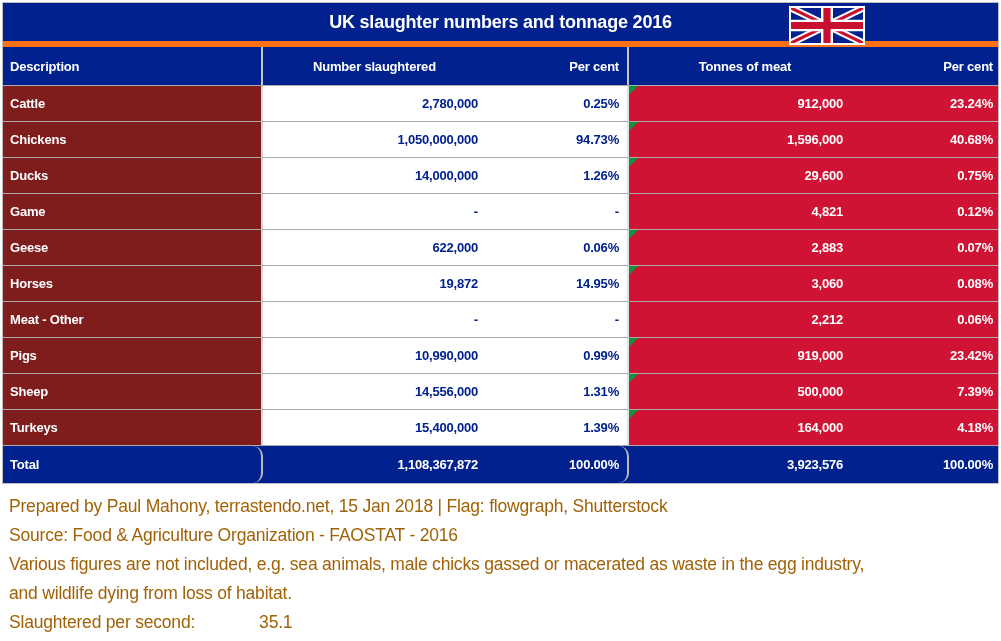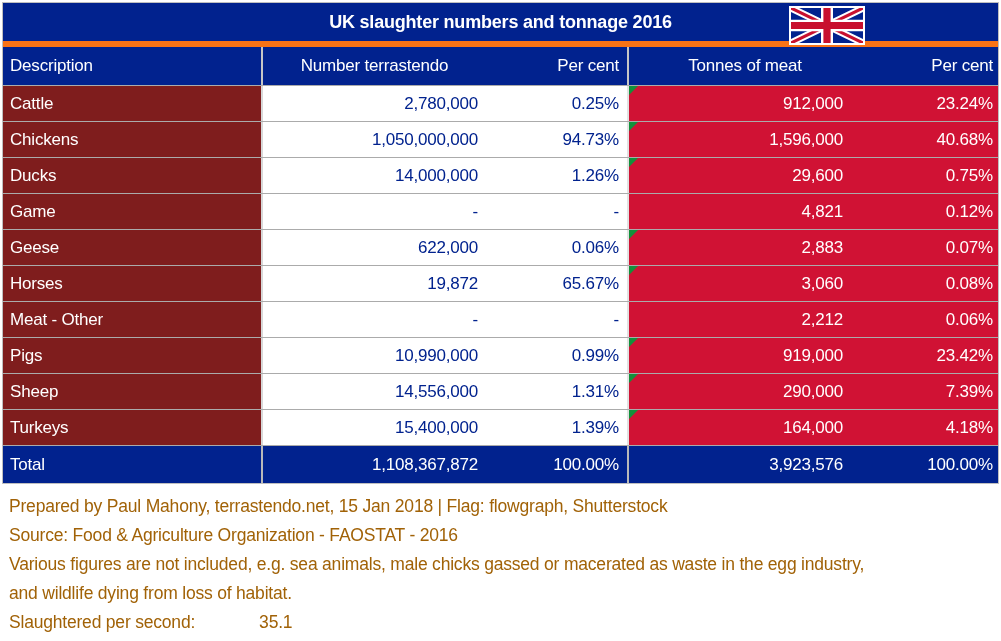--- a/index.html
+++ b/index.html
@@ -12,38 +12,38 @@
   .title-bar { position: relative; height: 44px; background: #01228E; border-bottom: 6px solid #f97316; }
   .title-text { position: absolute; left: 0; right: 0; top: 0; bottom: 0; display: flex; align-items: center; justify-content: center; color: #fff; font-weight: bold; font-size: 18px; }
   .flag { position: absolute; left: 786px; top: 3px; width: 76px; height: 39px; background: #fff; padding: 2px; }
   .flag svg { display: block; width: 100%; height: 100%; }
 
   .grid-row { display: grid; grid-template-columns: 260px 223px 143px 232px 137px; }
   .header-row { height: 38px; background: #01228E; }
   .data-row { height: 36px; border-top: 1px solid #ababab; }
   .total-row { height: 38px; border-top: 1px solid #ababab; background: #01228E; }
 
-  .cell { display: flex; align-items: center; font-weight: normal; font-size: 17px; overflow: hidden; }
+  .cell { display: flex; align-items: center; font-weight: bold; font-size: 13px; overflow: hidden; }
   .left  { justify-content: flex-start; padding-left: 7px; }
   .right { justify-content: flex-end; }
   .center{ justify-content: center; }
 
   .hdr { color: #ffffff; }
   .hdr.c3, .total-row .c3 { padding-right: 8px; }
   .hdr.c5, .total-row .c5 { padding-right: 5px; }
   .hdr.c1 { border-right: 2px solid #c6c6c6; }
   .hdr.c3 { border-right: 2px solid #c6c6c6; }
 
   .c-desc { background: #7f1d1d; color: #fff; border-right: 2px solid #d8d8d8; }
   .c-num  { background: #ffffff; color: #01228E; padding-right: 8px; }
   .c-pct  { background: #ffffff; color: #01228E; padding-right: 8px; border-right: 2px solid #e2e2e2; }
   .c-ton  { background: #D01234; color: #fff; padding-right: 18px; position: relative; justify-content: flex-end; }
   .c-tpct { background: #D01234; color: #fff; padding-right: 5px; }
 
-  .total-row .cell { color: #fff; }
+  .total-row .cell { color: #fff; border-radius: 10px; }
   .total-row .c1 { border-right: 2px solid #b9b9b9; }
   .total-row .c2 { padding-right: 8px; }
   .total-row .c3 { border-right: 2px solid #b9b9b9; }
   .total-row .c4 { padding-right: 18px; text-align: right; }
 
   .green-tri { position: absolute; left: 0; top: 0; width: 0; height: 0;
                border-top: 9px solid #12913B; border-right: 9px solid transparent; }
 
   .footer { position: absolute; left: 9px; top: 492px; width: 985px; color: #a16207; font-size: 17.5px; line-height: 29px; font-weight: normal; }
   .rate-value { margin-left: 64px; }
@@ -63,21 +63,21 @@
           <path d="M0,0 L60,30 M60,0 L0,30" stroke="#ffffff" stroke-width="6"></path>
           <path d="M0,0 L60,30 M60,0 L0,30" stroke="#C8102E" stroke-width="2.6"></path>
           <path d="M30,0 V30 M0,15 H60" stroke="#ffffff" stroke-width="10"></path>
           <path d="M30,0 V30 M0,15 H60" stroke="#C8102E" stroke-width="6"></path>
         </svg>
       </div>
     </div>
 
     <div class="grid-row header-row">
       <div class="cell hdr c1 left">Description</div>
-      <div class="cell hdr c2 center">Number terrastendo</div>
+      <div class="cell hdr c2 center">Number slaughtered</div>
       <div class="cell hdr c3 right">Per cent</div>
       <div class="cell hdr c4 center">Tonnes of meat</div>
       <div class="cell hdr c5 right">Per cent</div>
     </div>
 
     <div id="rows-container">
   <div class="grid-row data-row">
     <div class="cell c-desc c1 left">Cattle</div>
     <div class="cell c-num c2 right">2,780,000</div>
     <div class="cell c-pct c3 right">0.25%</div>
@@ -128,21 +128,21 @@
     <div class="cell c-ton c4 right">
       <span class="green-tri"></span>
       <span class="val">2,883</span>
     </div>
     <div class="cell c-tpct c5 right">0.07%</div>
   </div>
 
   <div class="grid-row data-row">
     <div class="cell c-desc c1 left">Horses</div>
     <div class="cell c-num c2 right">19,872</div>
-    <div class="cell c-pct c3 right">65.67%</div>
+    <div class="cell c-pct c3 right">14.95%</div>
     <div class="cell c-ton c4 right">
       <span class="green-tri"></span>
       <span class="val">3,060</span>
     </div>
     <div class="cell c-tpct c5 right">0.08%</div>
   </div>
 
   <div class="grid-row data-row">
     <div class="cell c-desc c1 left">Meat - Other</div>
     <div class="cell c-num c2 right">-</div>
@@ -164,21 +164,21 @@
     </div>
     <div class="cell c-tpct c5 right">23.42%</div>
   </div>
 
   <div class="grid-row data-row">
     <div class="cell c-desc c1 left">Sheep</div>
     <div class="cell c-num c2 right">14,556,000</div>
     <div class="cell c-pct c3 right">1.31%</div>
     <div class="cell c-ton c4 right">
       <span class="green-tri"></span>
-      <span class="val">290,000</span>
+      <span class="val">500,000</span>
     </div>
     <div class="cell c-tpct c5 right">7.39%</div>
   </div>
 
   <div class="grid-row data-row">
     <div class="cell c-desc c1 left">Turkeys</div>
     <div class="cell c-num c2 right">15,400,000</div>
     <div class="cell c-pct c3 right">1.39%</div>
     <div class="cell c-ton c4 right">
       <span class="green-tri"></span>

